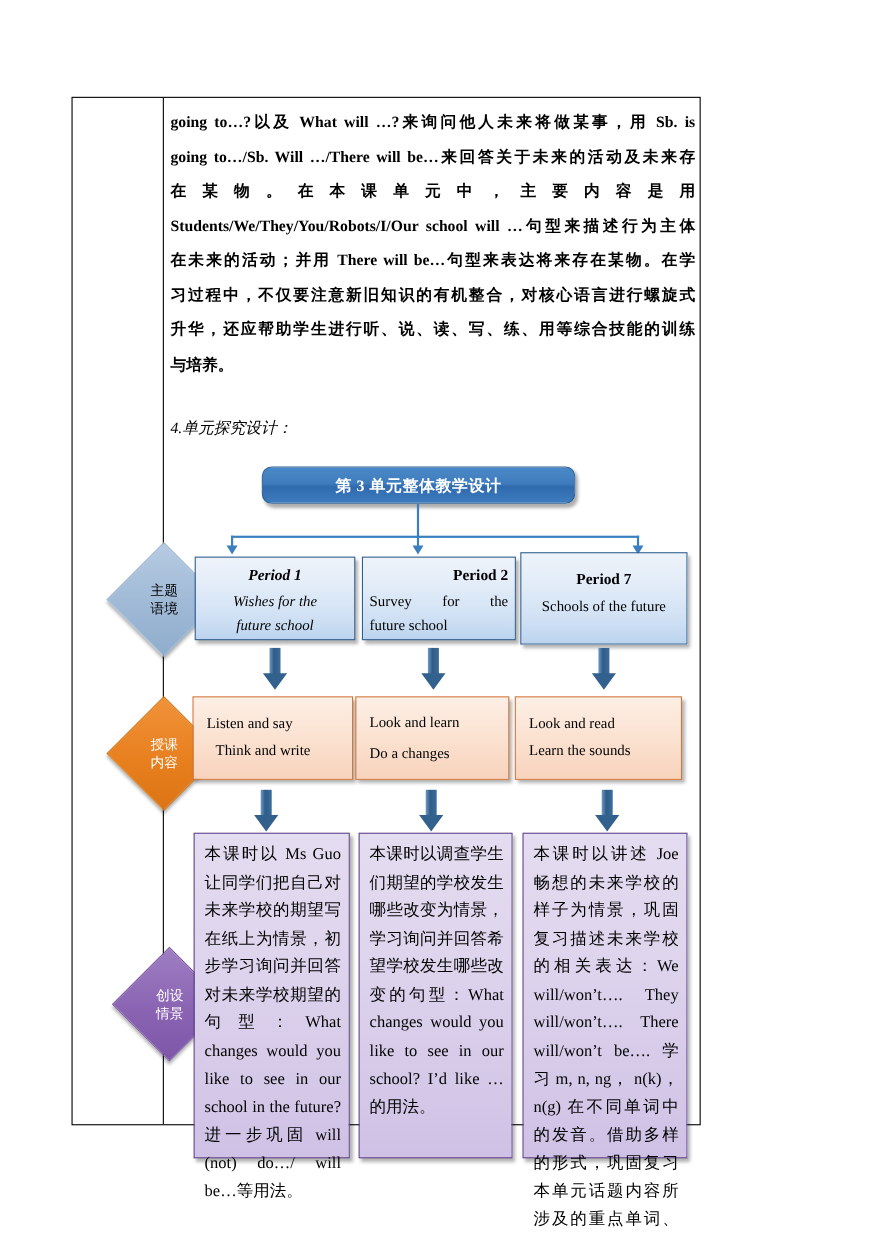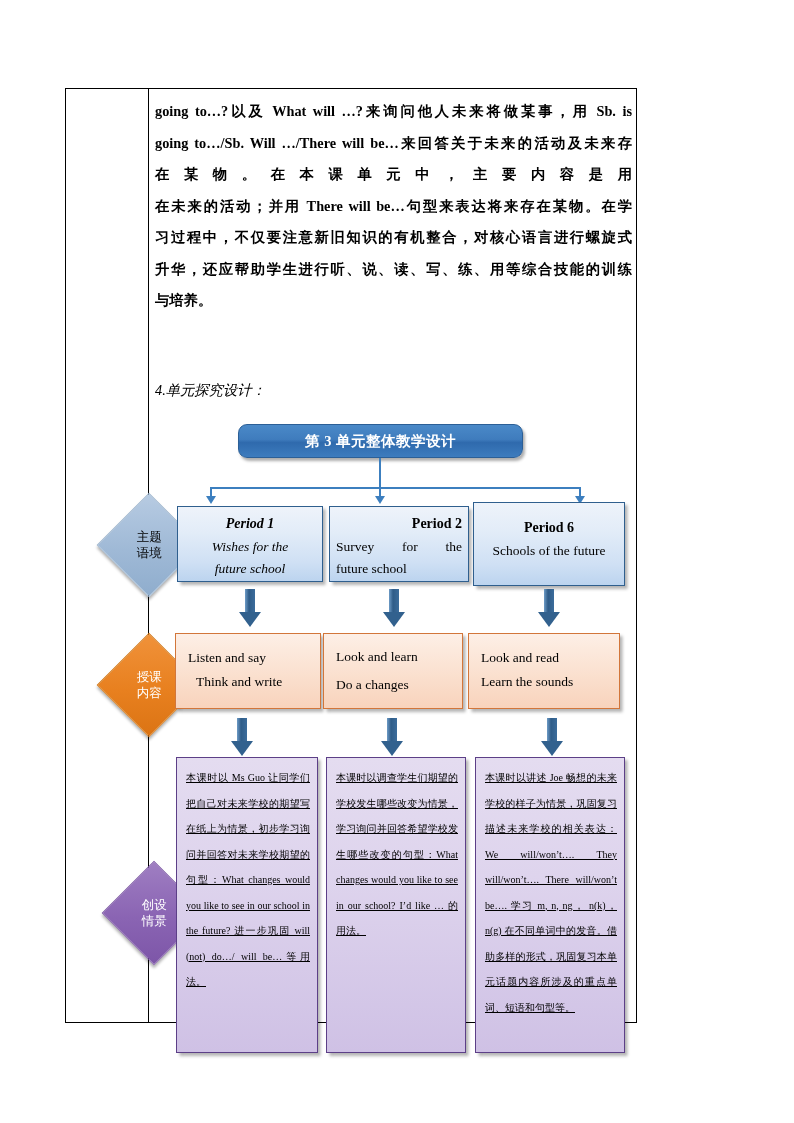--- a/index.html
+++ b/index.html
@@ -148,43 +148,43 @@
     font-size:13.5px;
     line-height:24px;
     padding:12px 10px 0 12px;
   }
   .box-orange .ol{display:block;}
   .box-orange .ol.ind{padding-left:8px;}
 
   .box-purple{
     background:linear-gradient(180deg,#e4dcf0 0%,#ded4ed 40%,#cfc1e5 100%);
     border:1px solid #5c3f87;
-    font-size:10px;
+    font-size:15px;
     line-height:25.5px;
     padding:7px 7px 0 9px;
     text-align:justify;
     text-justify:inter-ideograph;
-    text-decoration:underline;
   }
   .box-purple p{margin:0;text-indent:0;}
 </style>
 </head>
 <body>
 
 <div class="page">
 
   <div class="tbl">
     <div class="leftcell"></div>
     <div class="vline"></div>
   </div>
 
   <div class="para">
     <p class="justify-spread">going to…?以及 What will …?来询问他人未来将做某事，用 Sb. is</p>
     <p class="justify-spread">going to…/Sb. Will …/There will be…来回答关于未来的活动及未来存</p>
     <p class="justify-spread">在某物。在本课单元中，主要内容是用</p>
+    <p class="justify-spread">Students/We/They/You/Robots/I/Our   school will …句型来描述行为主体</p>
     <p class="justify-spread">在未来的活动；并用 There will be…句型来表达将来存在某物。在学</p>
     <p class="justify-spread">习过程中，不仅要注意新旧知识的有机整合，对核心语言进行螺旋式</p>
     <p class="justify-spread">升华，还应帮助学生进行听、说、读、写、练、用等综合技能的训练</p>
     <p>与培养。</p>
   </div>
 
   <div class="subhead">4.单元探究设计：</div>
 
   <div class="diagram">
 
@@ -214,21 +214,21 @@
       <span class="bs">future  school</span>
     </div>
 
     <div class="box box-blue" style="left:329px;top:506px;width:140px;height:76px;text-align:left;padding-left:6px;padding-right:6px;">
       <span class="bt" style="text-align:right;">Period 2</span>
       <span class="bs spread">Survey      for      the</span>
       <span class="bs">future  school</span>
     </div>
 
     <div class="box box-blue" style="left:473px;top:502px;width:152px;height:84px;">
-      <span class="bt" style="margin-top:8px;">Period 6</span>
+      <span class="bt" style="margin-top:8px;">Period 7</span>
       <span class="bs">Schools of the future</span>
     </div>
 
     <div class="thickarrow" style="left:239px;top:589px;">
       <div class="shaft"></div>
         <div class="head"></div>
     </div>
     <div class="thickarrow" style="left:383px;top:589px;">
       <div class="shaft"></div>
         <div class="head"></div>

